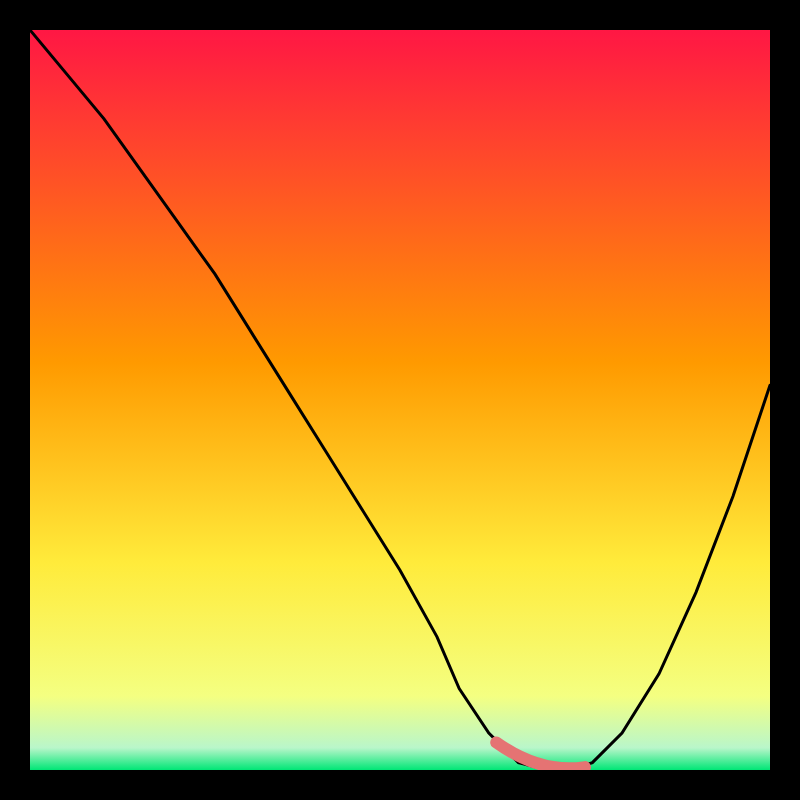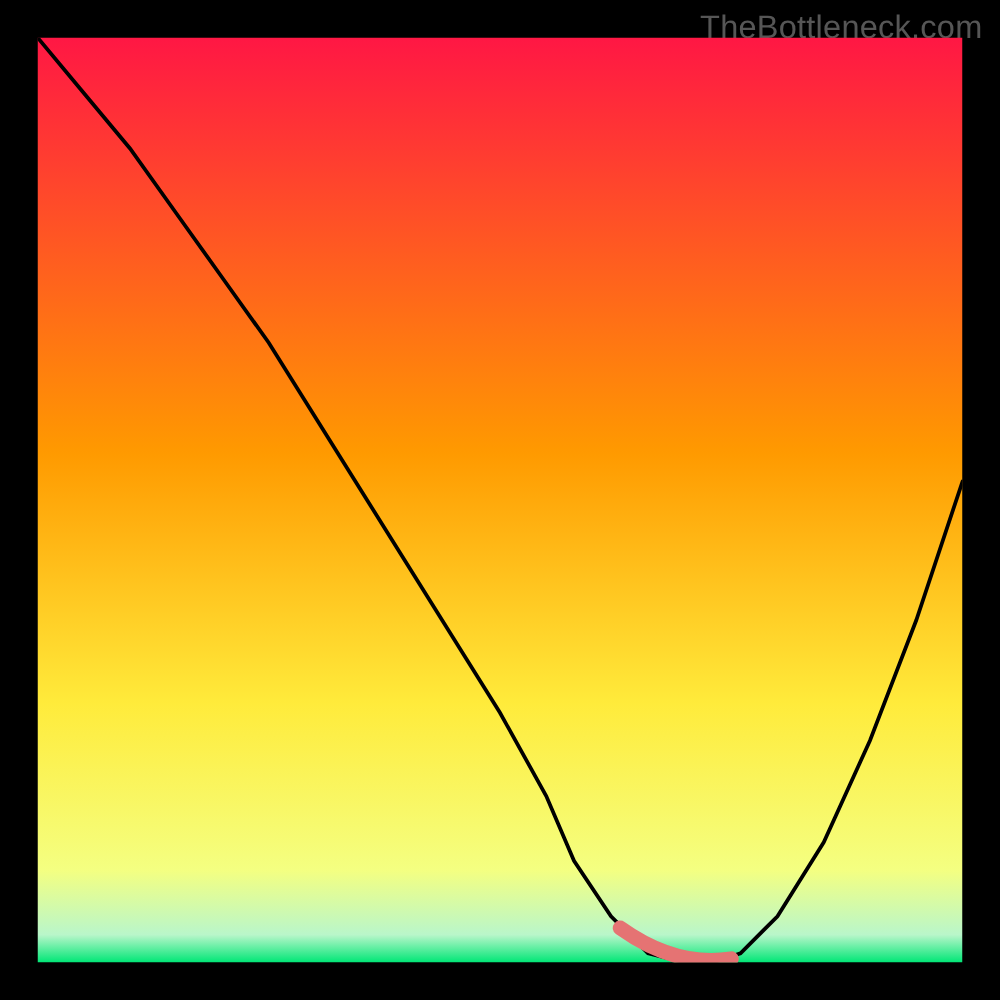--- a/index.html
+++ b/index.html
@@ -32,21 +32,20 @@
     top: 30px;
     width: 740px;
     height: 740px;
   }
   svg { display: block; }
 </style>
 </head>
 <body>
 
 <div class="frame">
-  <div class="watermark">TheBottleneck.com</div>
 
   <div class="plot">
     <svg id="chart-svg" width="740" height="740" viewBox="0 0 740 740" preserveAspectRatio="none">
       <defs>
         <linearGradient id="bg-grad" x1="0" y1="0" x2="0" y2="1">
           <stop id="g0" offset="0%" stop-color="#ff1744"></stop>
           <stop id="g1" offset="45%" stop-color="#ff9a00"></stop>
           <stop id="g2" offset="72%" stop-color="#ffeb3b"></stop>
           <stop id="g3" offset="90%" stop-color="#f4ff81"></stop>
           <stop id="g4" offset="97%" stop-color="#b9f6ca"></stop>

